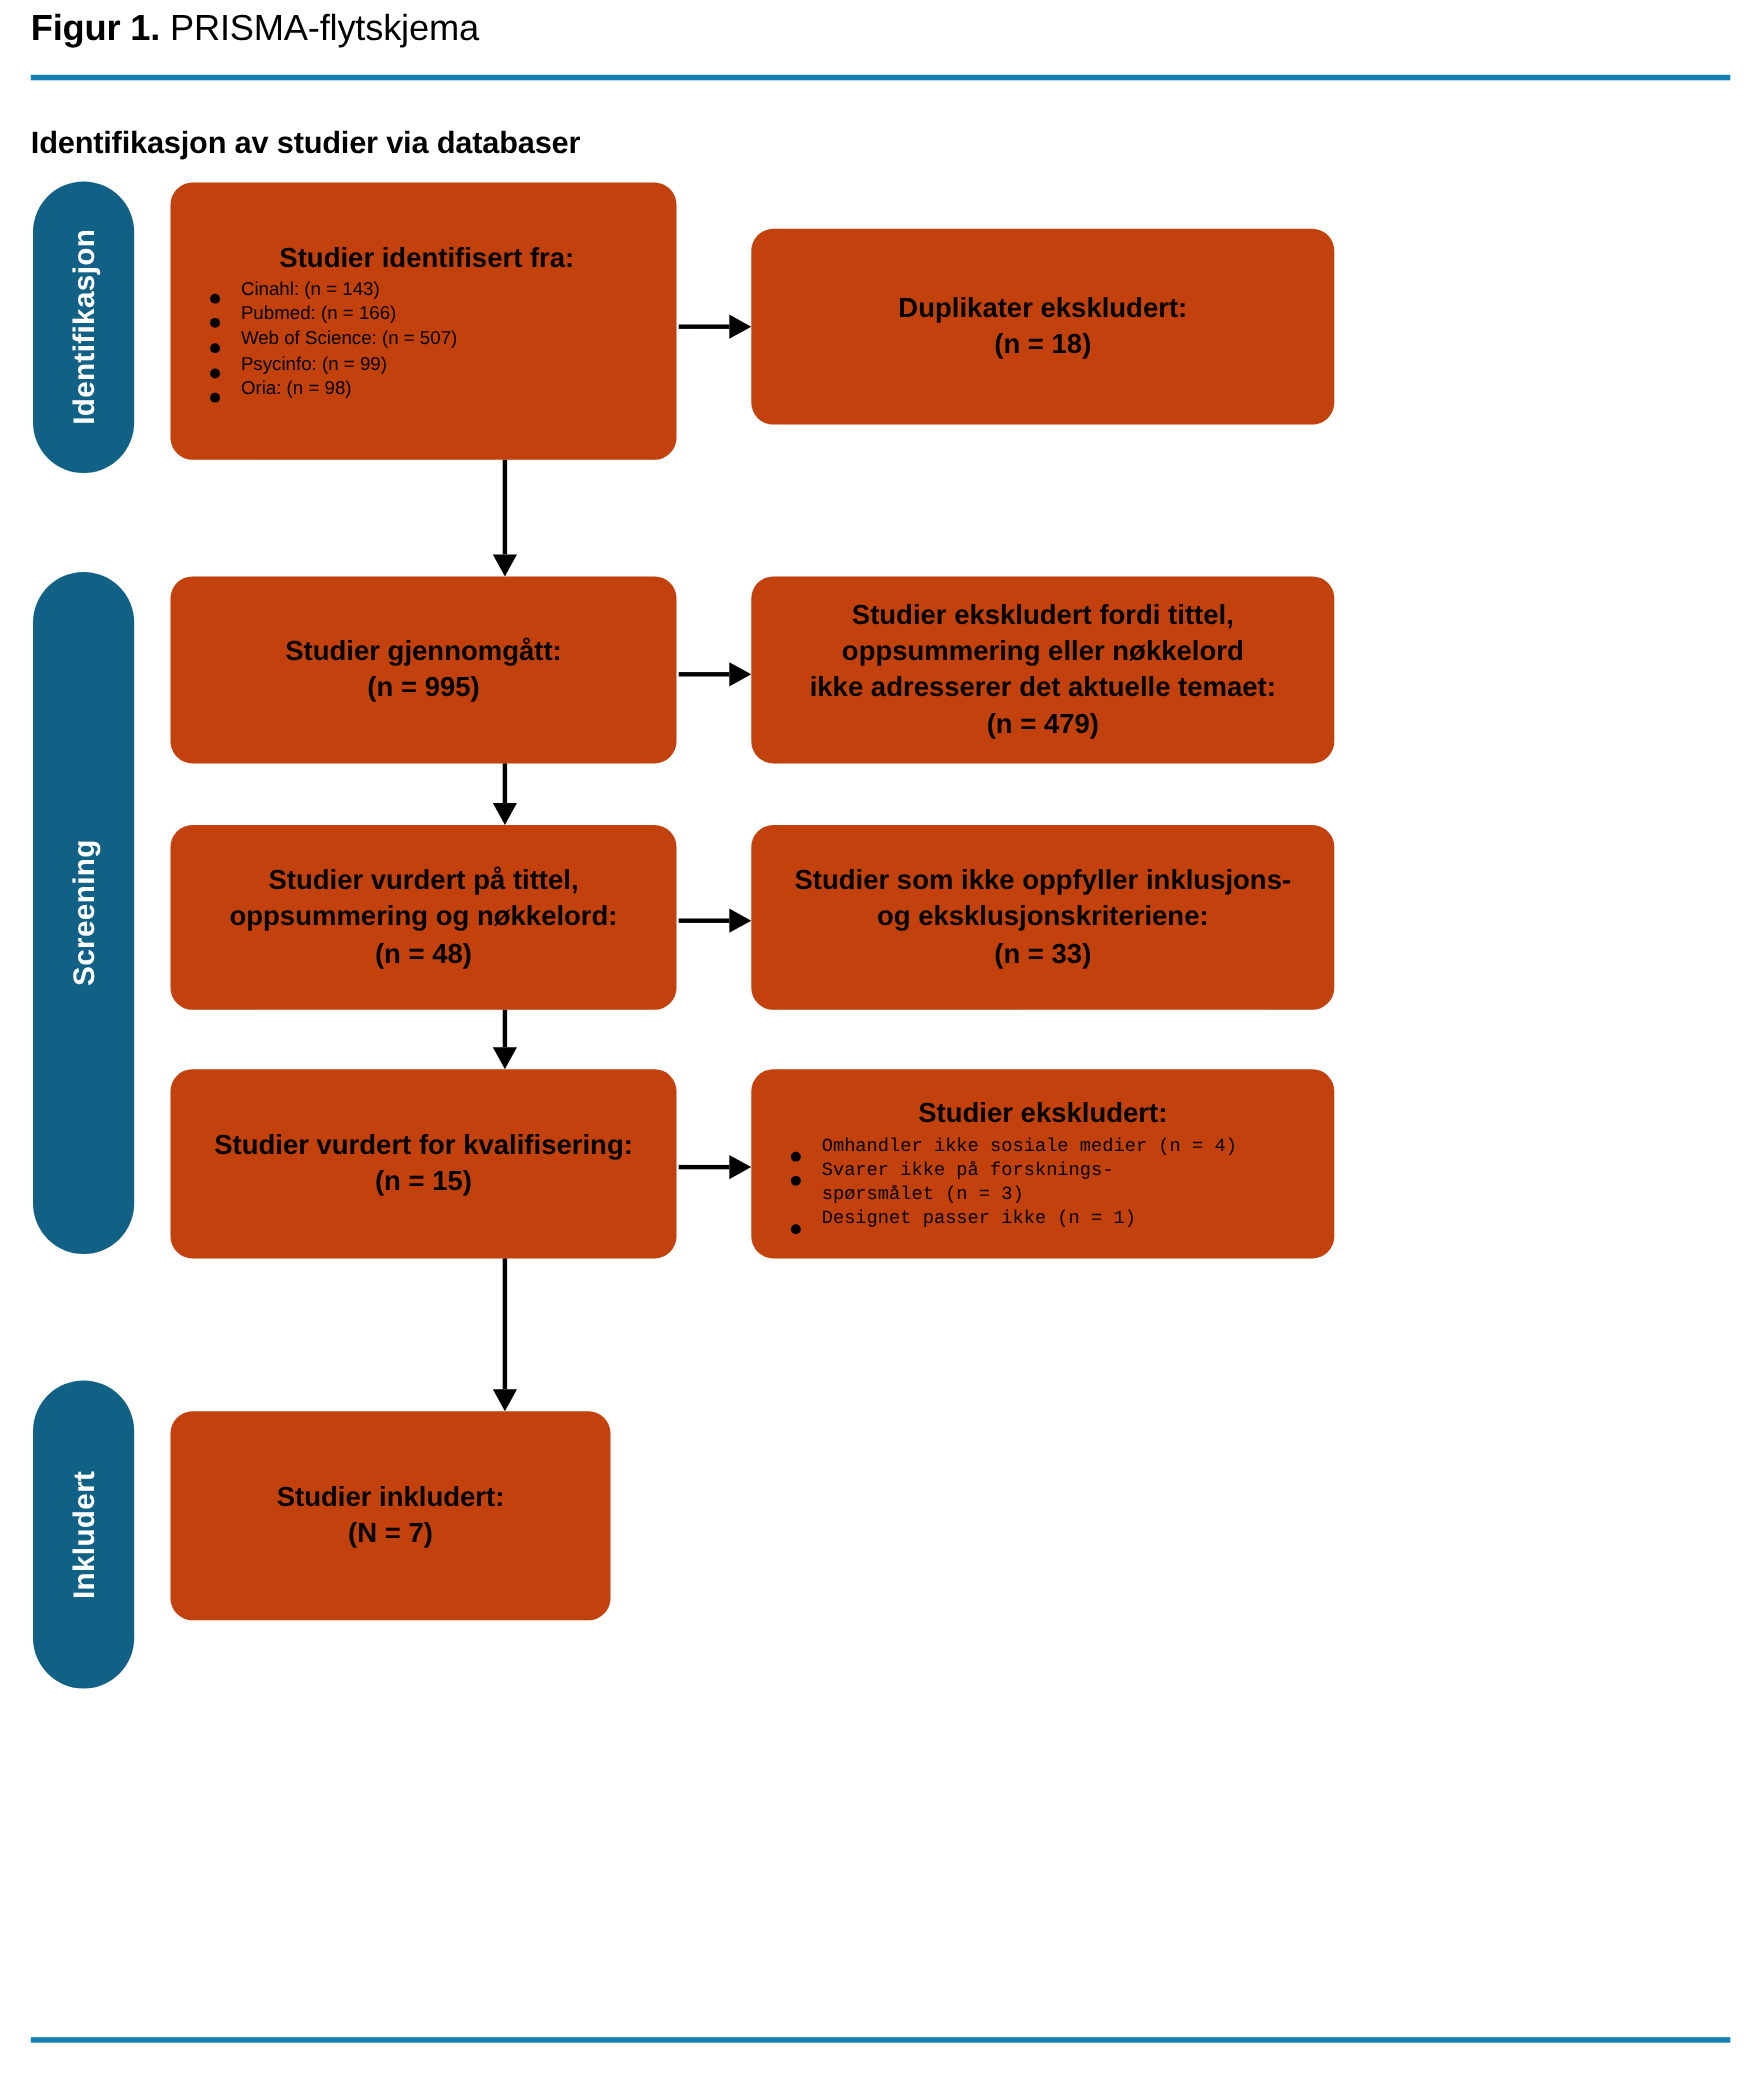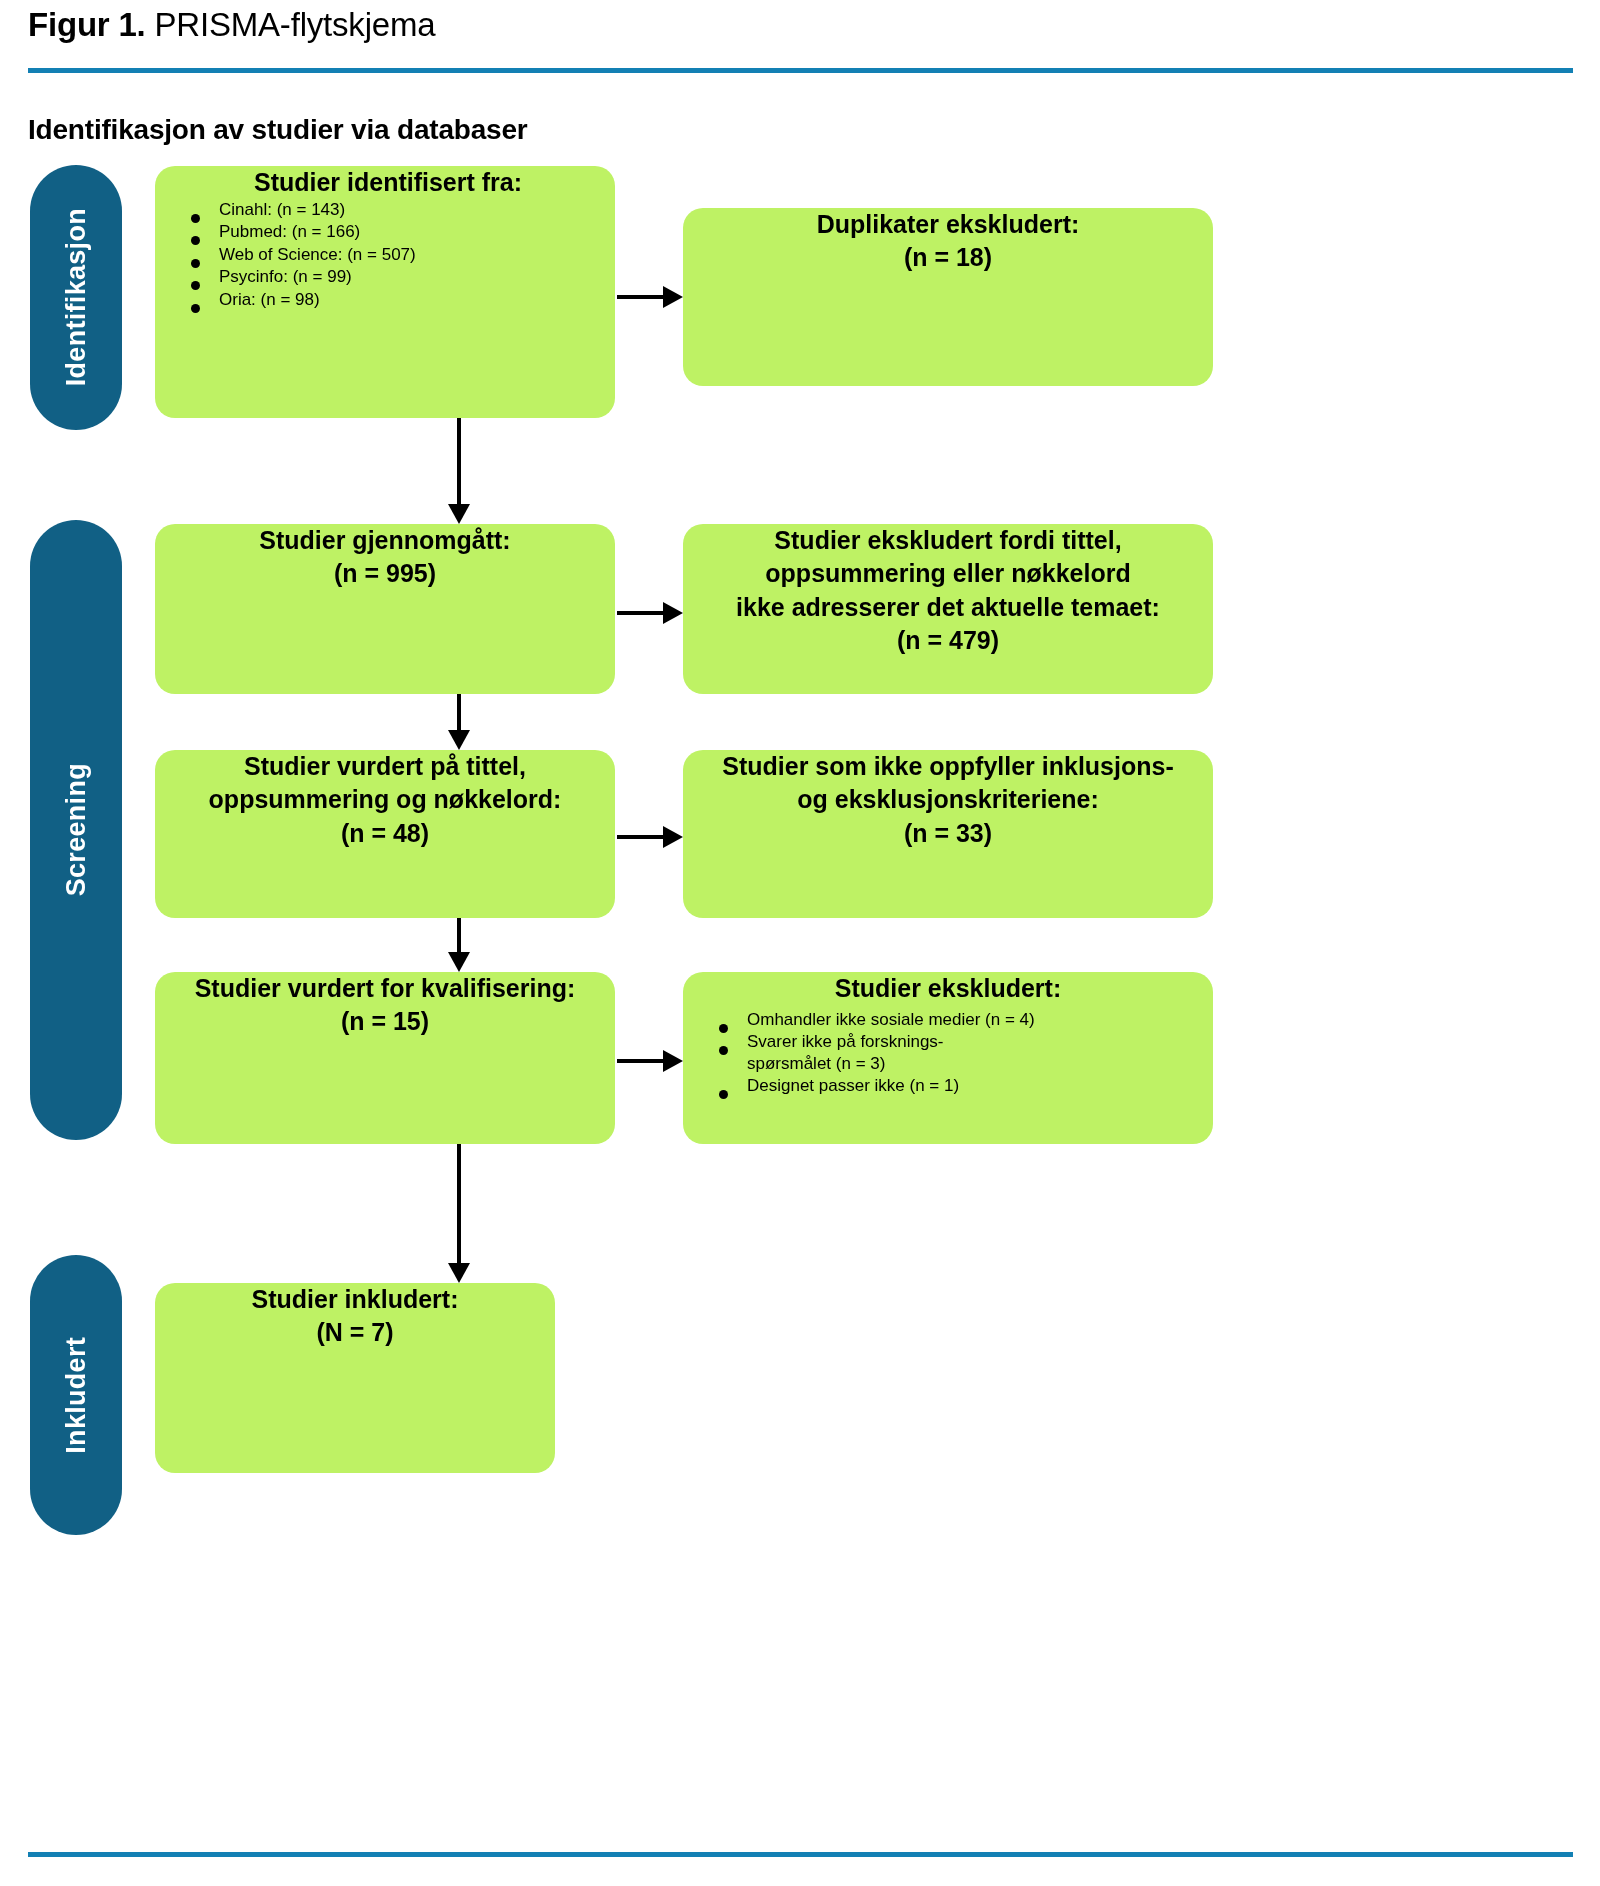--- a/index.html
+++ b/index.html
@@ -37,22 +37,22 @@
     writing-mode:vertical-rl;transform:rotate(180deg);
     color:#ffffff;font-weight:bold;font-size:27px;letter-spacing:0.3px;
     white-space:nowrap;
   }
   #pill-identifikasjon{left:30px;top:165px;width:92px;height:265px;}
   #pill-screening{left:30px;top:520px;width:92px;height:620px;}
   #pill-inkludert{left:30px;top:1255px;width:92px;height:280px;}
 
   
   .box{
-    position:absolute;background:#bef264;border-radius:20px;
-    display:flex;flex-direction:column;
+    position:absolute;background:#c2410c;border-radius:20px;
+    display:flex;flex-direction:column;justify-content:center;
     box-sizing:border-box;
   }
   .box .heading{
     font-weight:bold;font-size:25px;line-height:1.30;text-align:center;
   }
   .box .centered{
     font-weight:bold;font-size:25px;line-height:1.33;text-align:center;
     padding:0 24px;
   }
   .box .line{display:block;}
@@ -60,21 +60,21 @@
     margin:0;padding:0 18px 0 62px;list-style:none;
   }
   ul.bullets li{
     position:relative;font-size:17px;line-height:1.33;font-weight:normal;
     text-align:left;padding-left:2px;
   }
   ul.bullets li:before{
     content:"";position:absolute;left:-26px;top:15px;
     width:9px;height:9px;border-radius:50%;background:#000;
   }
-  ul.bullets.tight li{line-height:1.30;}
+  ul.bullets.tight li{line-height:1.30;font-family:Liberation Mono, monospace;}
 
   
   #box-identified{left:155px;top:166px;width:460px;height:252px;}
   #box-identified .heading{text-align:center;padding-left:6px;}
   #box-screened{left:155px;top:524px;width:460px;height:170px;}
   #box-assessed-title{left:155px;top:750px;width:460px;height:168px;}
   #box-eligibility{left:155px;top:972px;width:460px;height:172px;}
   #box-included{left:155px;top:1283px;width:400px;height:190px;}
 
   

